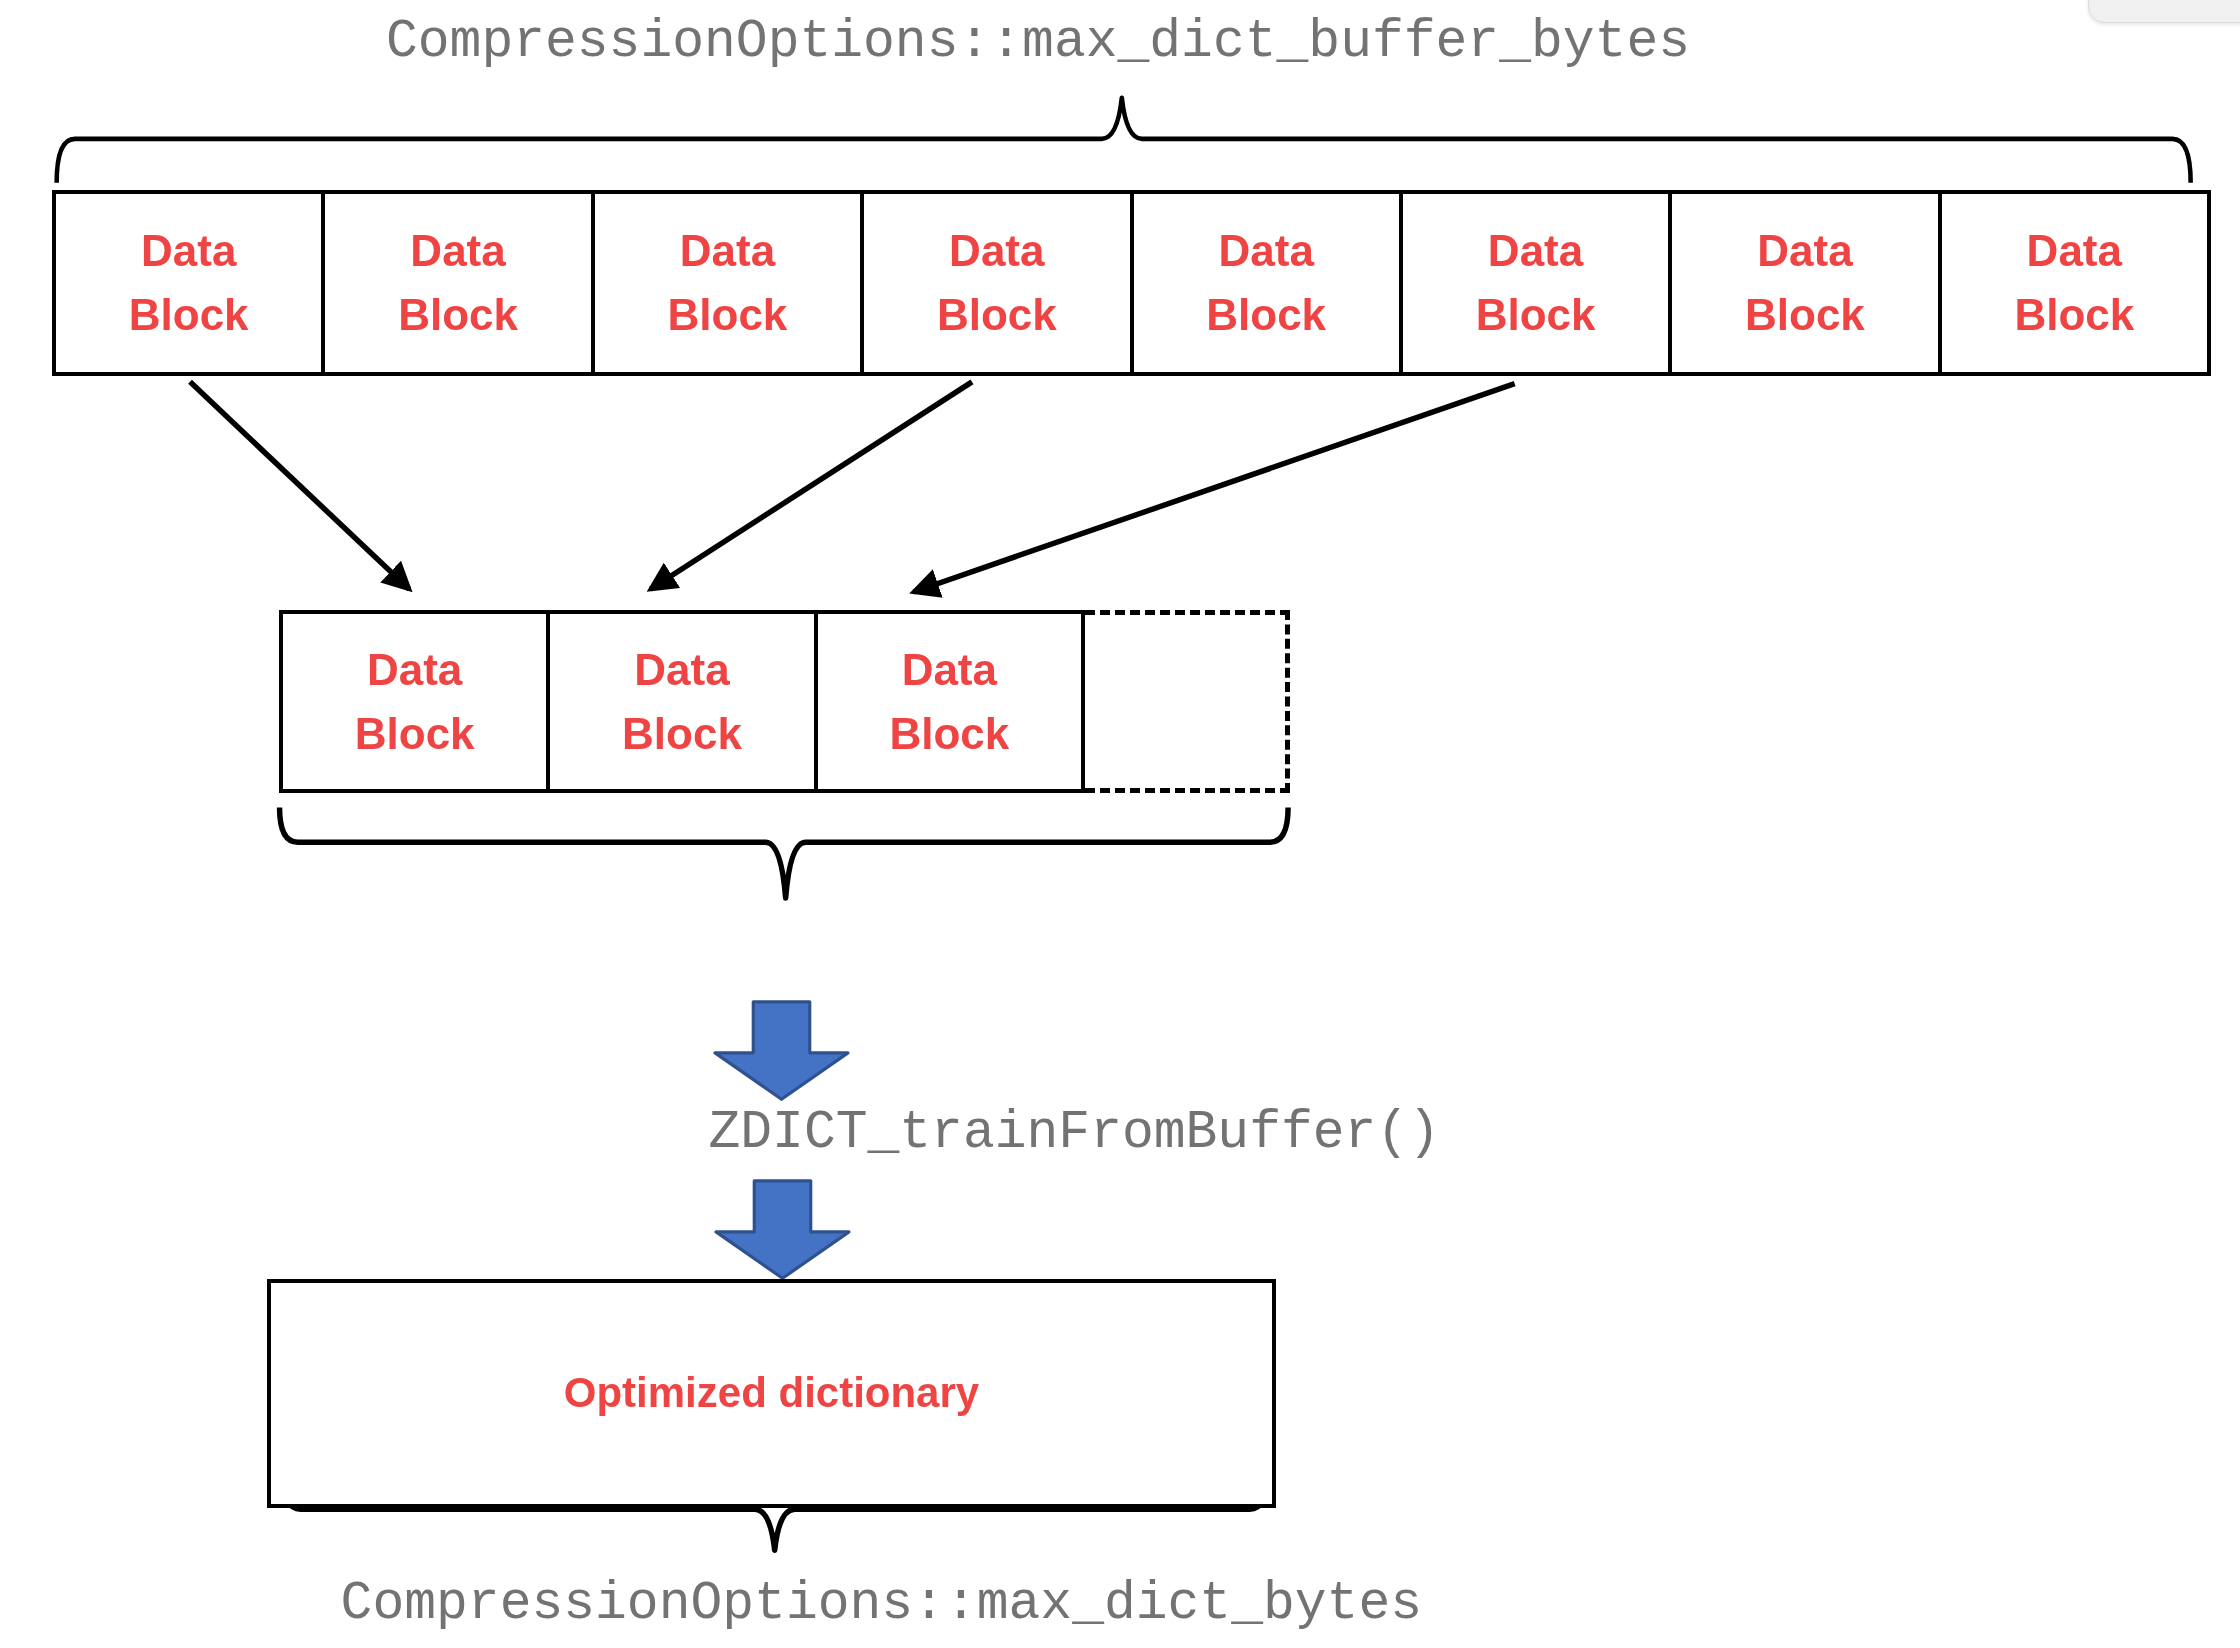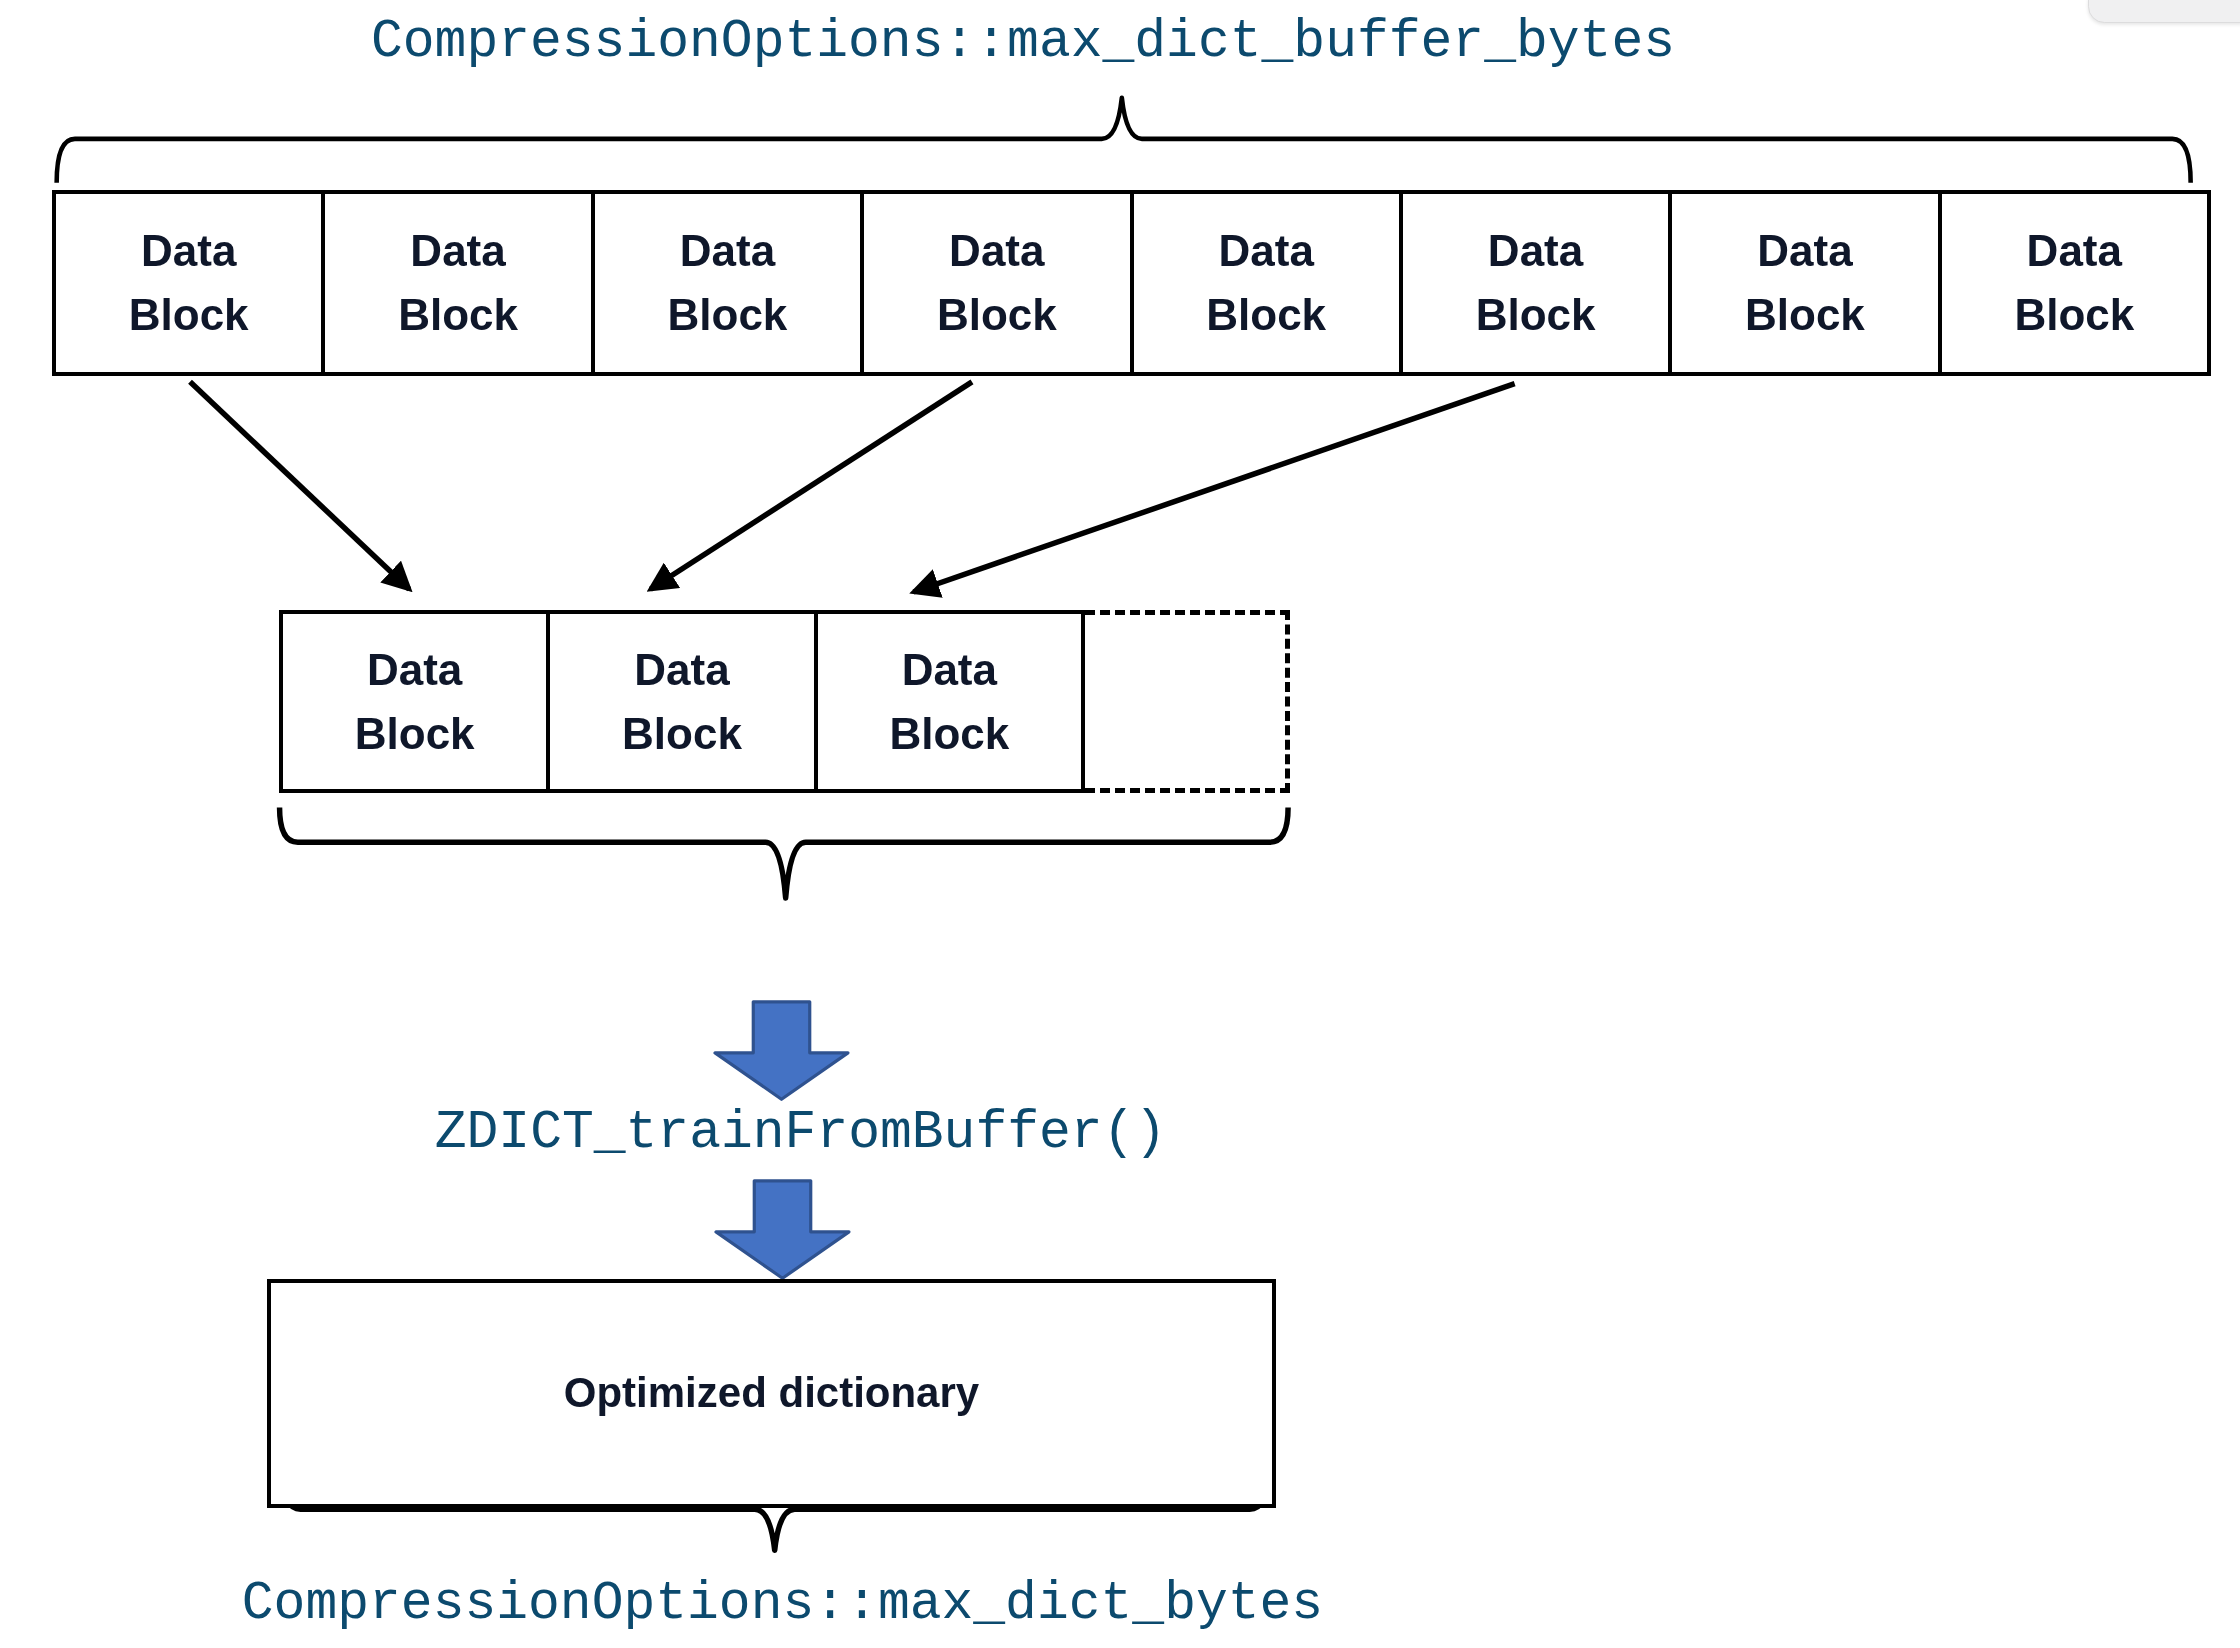--- a/index.html
+++ b/index.html
@@ -8,22 +8,22 @@
     width:2240px;height:1648px;
     background:#ffffff;
     font-family:"Liberation Sans", sans-serif;
     overflow:hidden;
   }
   .mono-label{
     position:absolute;
     font-family:"Liberation Mono","DejaVu Sans Mono",monospace;
     font-size:53px;
     line-height:1.1;
-    color:#0c4a6e;
-    text-align:center;
+    color:#737373;
+    text-align:right;
     white-space:nowrap;
   }
   .block-row{
     position:absolute;
     display:flex;
     border:4.6px solid #000;
     background:#fff;
     box-sizing:border-box;
   }
   .block{
@@ -32,21 +32,21 @@
     display:flex;
     align-items:center;
     justify-content:center;
     box-sizing:border-box;
   }
   .block:last-child{border-right:none;}
   .block-label{
     font-size:44px;
     font-weight:600;
     line-height:1.45;
-    color:#0f172a;
+    color:#ef4444;
     text-align:center;
     white-space:pre-line;
   }
   #buffer-row{left:52px;top:190px;width:2159px;height:186px;}
   #train-row{left:279px;top:610px;width:806px;height:183px;}
   #train-placeholder{
     position:absolute;
     left:1085px;top:610px;width:205px;height:183px;
     border:5.5px dashed #000;
     border-left:none;

